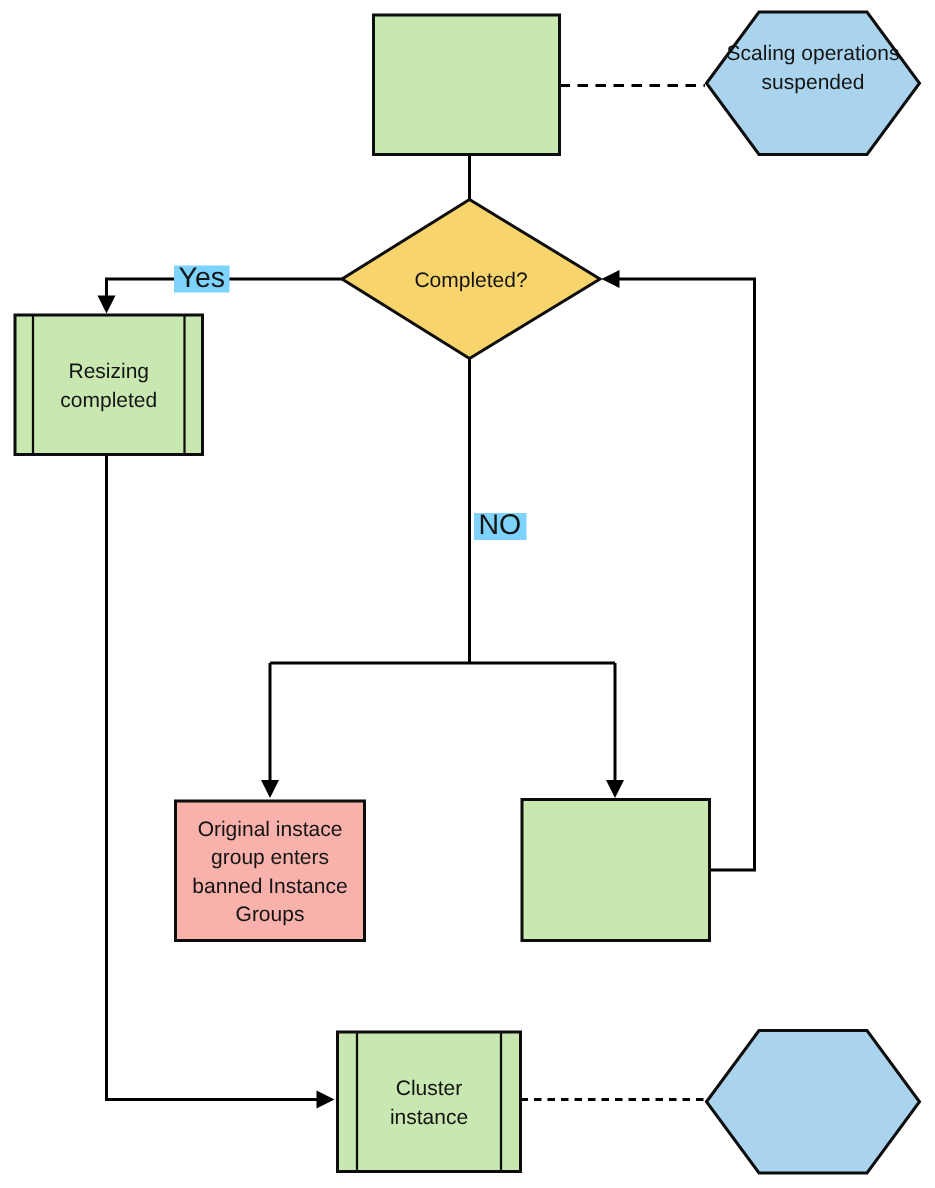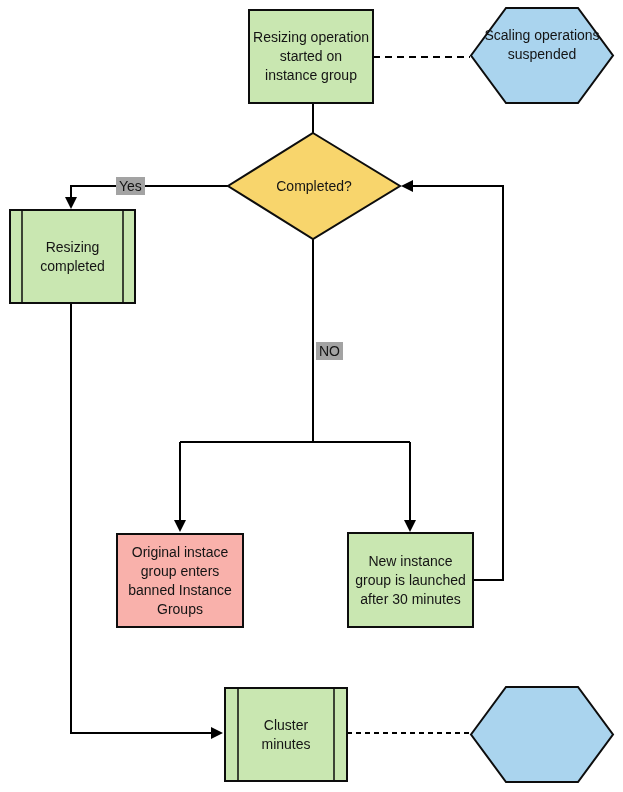--- a/index.html
+++ b/index.html
@@ -37,22 +37,22 @@
     justify-content: center;
     text-align: center;
     font-size: 14px;
     line-height: 19px;
     color: #141414;
     padding: 2px;
     box-sizing: border-box;
   }
   .edge-label {
     position: absolute;
-    background: #a3a3a3;
-    font-size: 14px;
+    background: #7dd3fc;
+    font-size: 19px;
     line-height: 18px;
     color: #141414;
     padding: 0 3px;
   }
 </style>
 </head>
 <body>
 
 <div class="canvas">
 
@@ -94,32 +94,30 @@
 
     <rect class="shape" x="348" y="533" width="125" height="94" fill="#c9e7b1"></rect>
 
     <rect class="shape" x="225" y="688" width="122" height="93" fill="#c9e7b1"></rect>
     <line class="inner-bar" x1="238" y1="688" x2="238" y2="781"></line>
     <line class="inner-bar" x1="334" y1="688" x2="334" y2="781"></line>
 
     <polygon class="shape" points="471,734.5 506,687 578,687 613,734.5 578,782 506,782" fill="#aad4ee"></polygon>
   </svg>
 
-  <div class="node-label" style="left:251px; top:12px; width:120px; height:89px;">Resizing operation started on instance group</div>
 
   <div class="node-label" style="left:473px; top:10px; width:138px; height:69px;">Scaling operations suspended</div>
 
   <div class="node-label" style="left:24px; top:212px; width:97px; height:89px;">Resizing completed</div>
 
   <div class="node-label" style="left:230px; top:135px; width:168px; height:102px;">Completed?</div>
 
   <div class="node-label" style="left:119px; top:536px; width:122px; height:89px;">Original instace group enters banned Instance Groups</div>
 
-  <div class="node-label" style="left:350px; top:535px; width:121px; height:90px;">New instance group is launched after 30 minutes</div>
 
-  <div class="node-label" style="left:240px; top:690px; width:92px; height:89px;">Cluster minutes</div>
+  <div class="node-label" style="left:240px; top:690px; width:92px; height:89px;">Cluster instance</div>
 
 
   <div class="edge-label" style="left:116px; top:177px;">Yes</div>
 
   <div class="edge-label" style="left:294px; top:342px;margin-left:22px;">NO</div>
 
 </div>
 
 </body></html>

